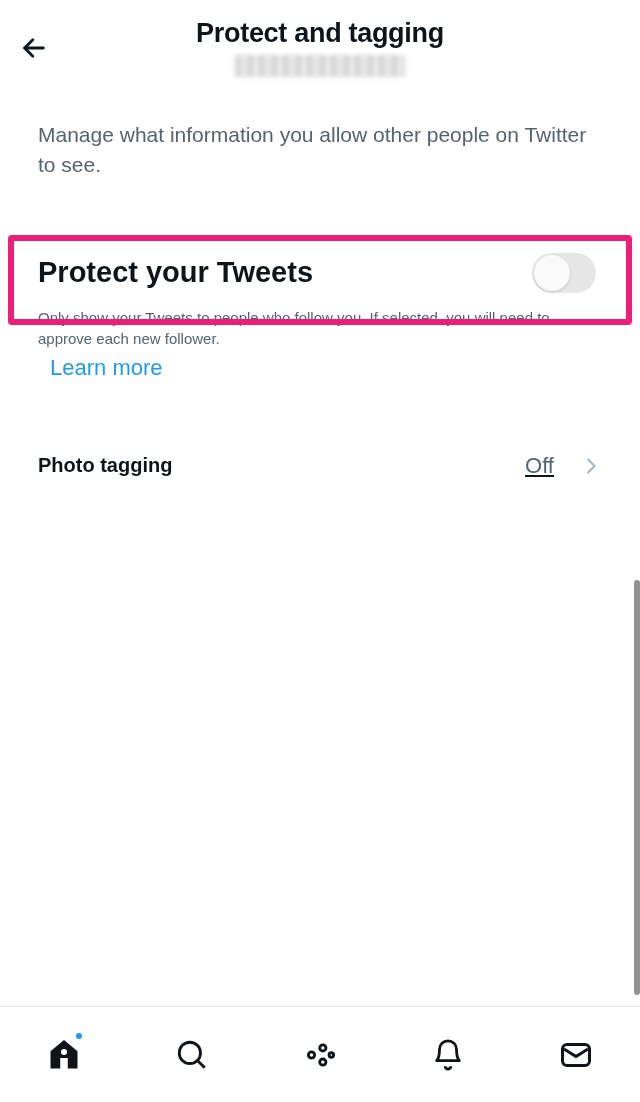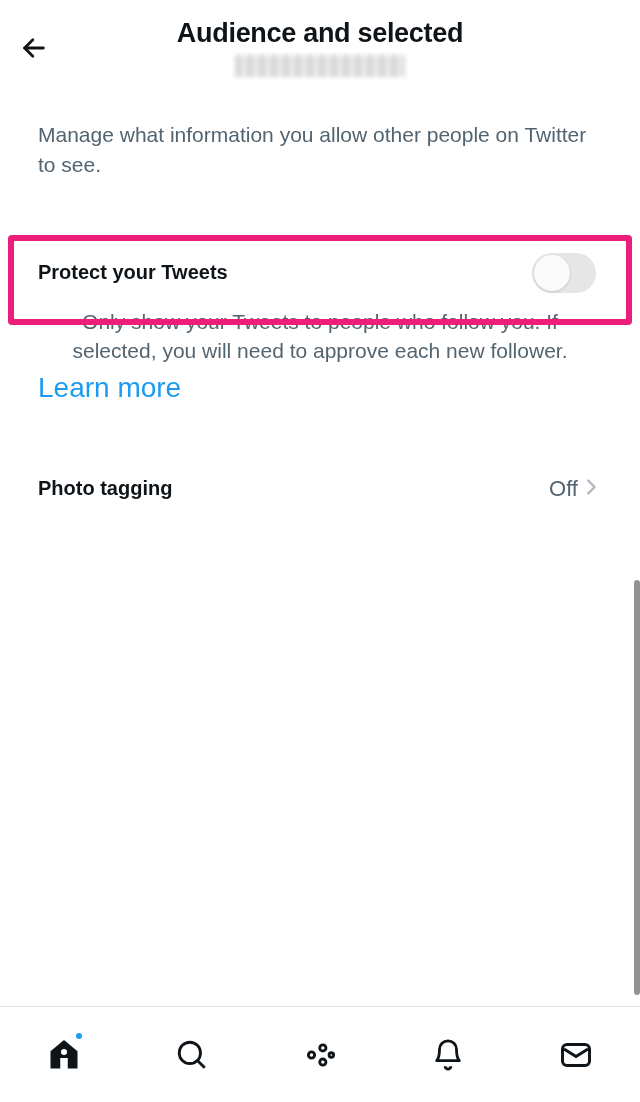--- a/index.html
+++ b/index.html
@@ -71,21 +71,21 @@
       z-index: 10;
     }
     .setting-row {
       display: flex;
       align-items: center;
       justify-content: space-between;
       padding: 18px 0 14px 0;
       margin-top: 30px;
     }
     .setting-title {
-      font-size: 20px;
+      font-size: 29px;
       font-weight: 800;
       color: #0f1419;
     }
     .toggle {
       width: 64px;
       height: 40px;
       background: #e6e6e6;
       border-radius: 20px;
       position: relative;
       cursor: pointer;
@@ -95,47 +95,49 @@
       position: absolute;
       left: 2px;
       top: 2px;
       width: 36px;
       height: 36px;
       background: #fafafa;
       border-radius: 50%;
       box-shadow: 0 1px 3px rgba(0,0,0,0.15);
     }
     .setting-desc {
-      font-size: 21px;
+      font-size: 15px;
       line-height: 1.4;
       color: #536471;
       padding-bottom: 6px;
-      text-align: center;
     }
     .learn-link {
       color: #1d9bf0;
-      font-size: 28px;
-      cursor: pointer;
+      font-size: 22px;
+      cursor: pointer;
+      margin-left: 12px;
     }
     .nav-row {
       display: flex;
       align-items: center;
       justify-content: space-between;
       padding: 20px 0;
       margin-top: 52px;
       cursor: pointer;
     }
     .nav-title {
       font-size: 20px;
       font-weight: 800;
       color: #0f1419;
     }
     .nav-right {
       display: flex;
-      gap: 2px;
+      align-items: center;
+      gap: 26px;
+      text-decoration: underline;
     }
     .nav-value {
       font-size: 22px;
       color: #536471;
     }
     .chevron {
       color: #b0b8bf;
     }
     .scrollbar-indicator {
       position: absolute;
@@ -182,21 +184,21 @@
 <body>
 
 <div class="header">
   <div class="back-btn">
     <svg width="28" height="28" viewBox="0 0 24 24" fill="none" stroke="#0f1419" stroke-width="2.4" stroke-linecap="round" stroke-linejoin="round">
       <line x1="20" y1="12" x2="4" y2="12"></line>
       <polyline points="11 5 4 12 11 19"></polyline>
     </svg>
   </div>
   <div class="header-center">
-    <div class="page-title">Audience and selected</div>
+    <div class="page-title">Protect and tagging</div>
     <div class="username-blur"></div>
   </div>
   <div class="header-spacer"></div>
 </div>
 
 <div class="content">
   <div class="description">Manage what information you allow other people on Twitter to see.</div>
 
   <div class="setting-row">
     <div class="setting-title">Protect your Tweets</div>

